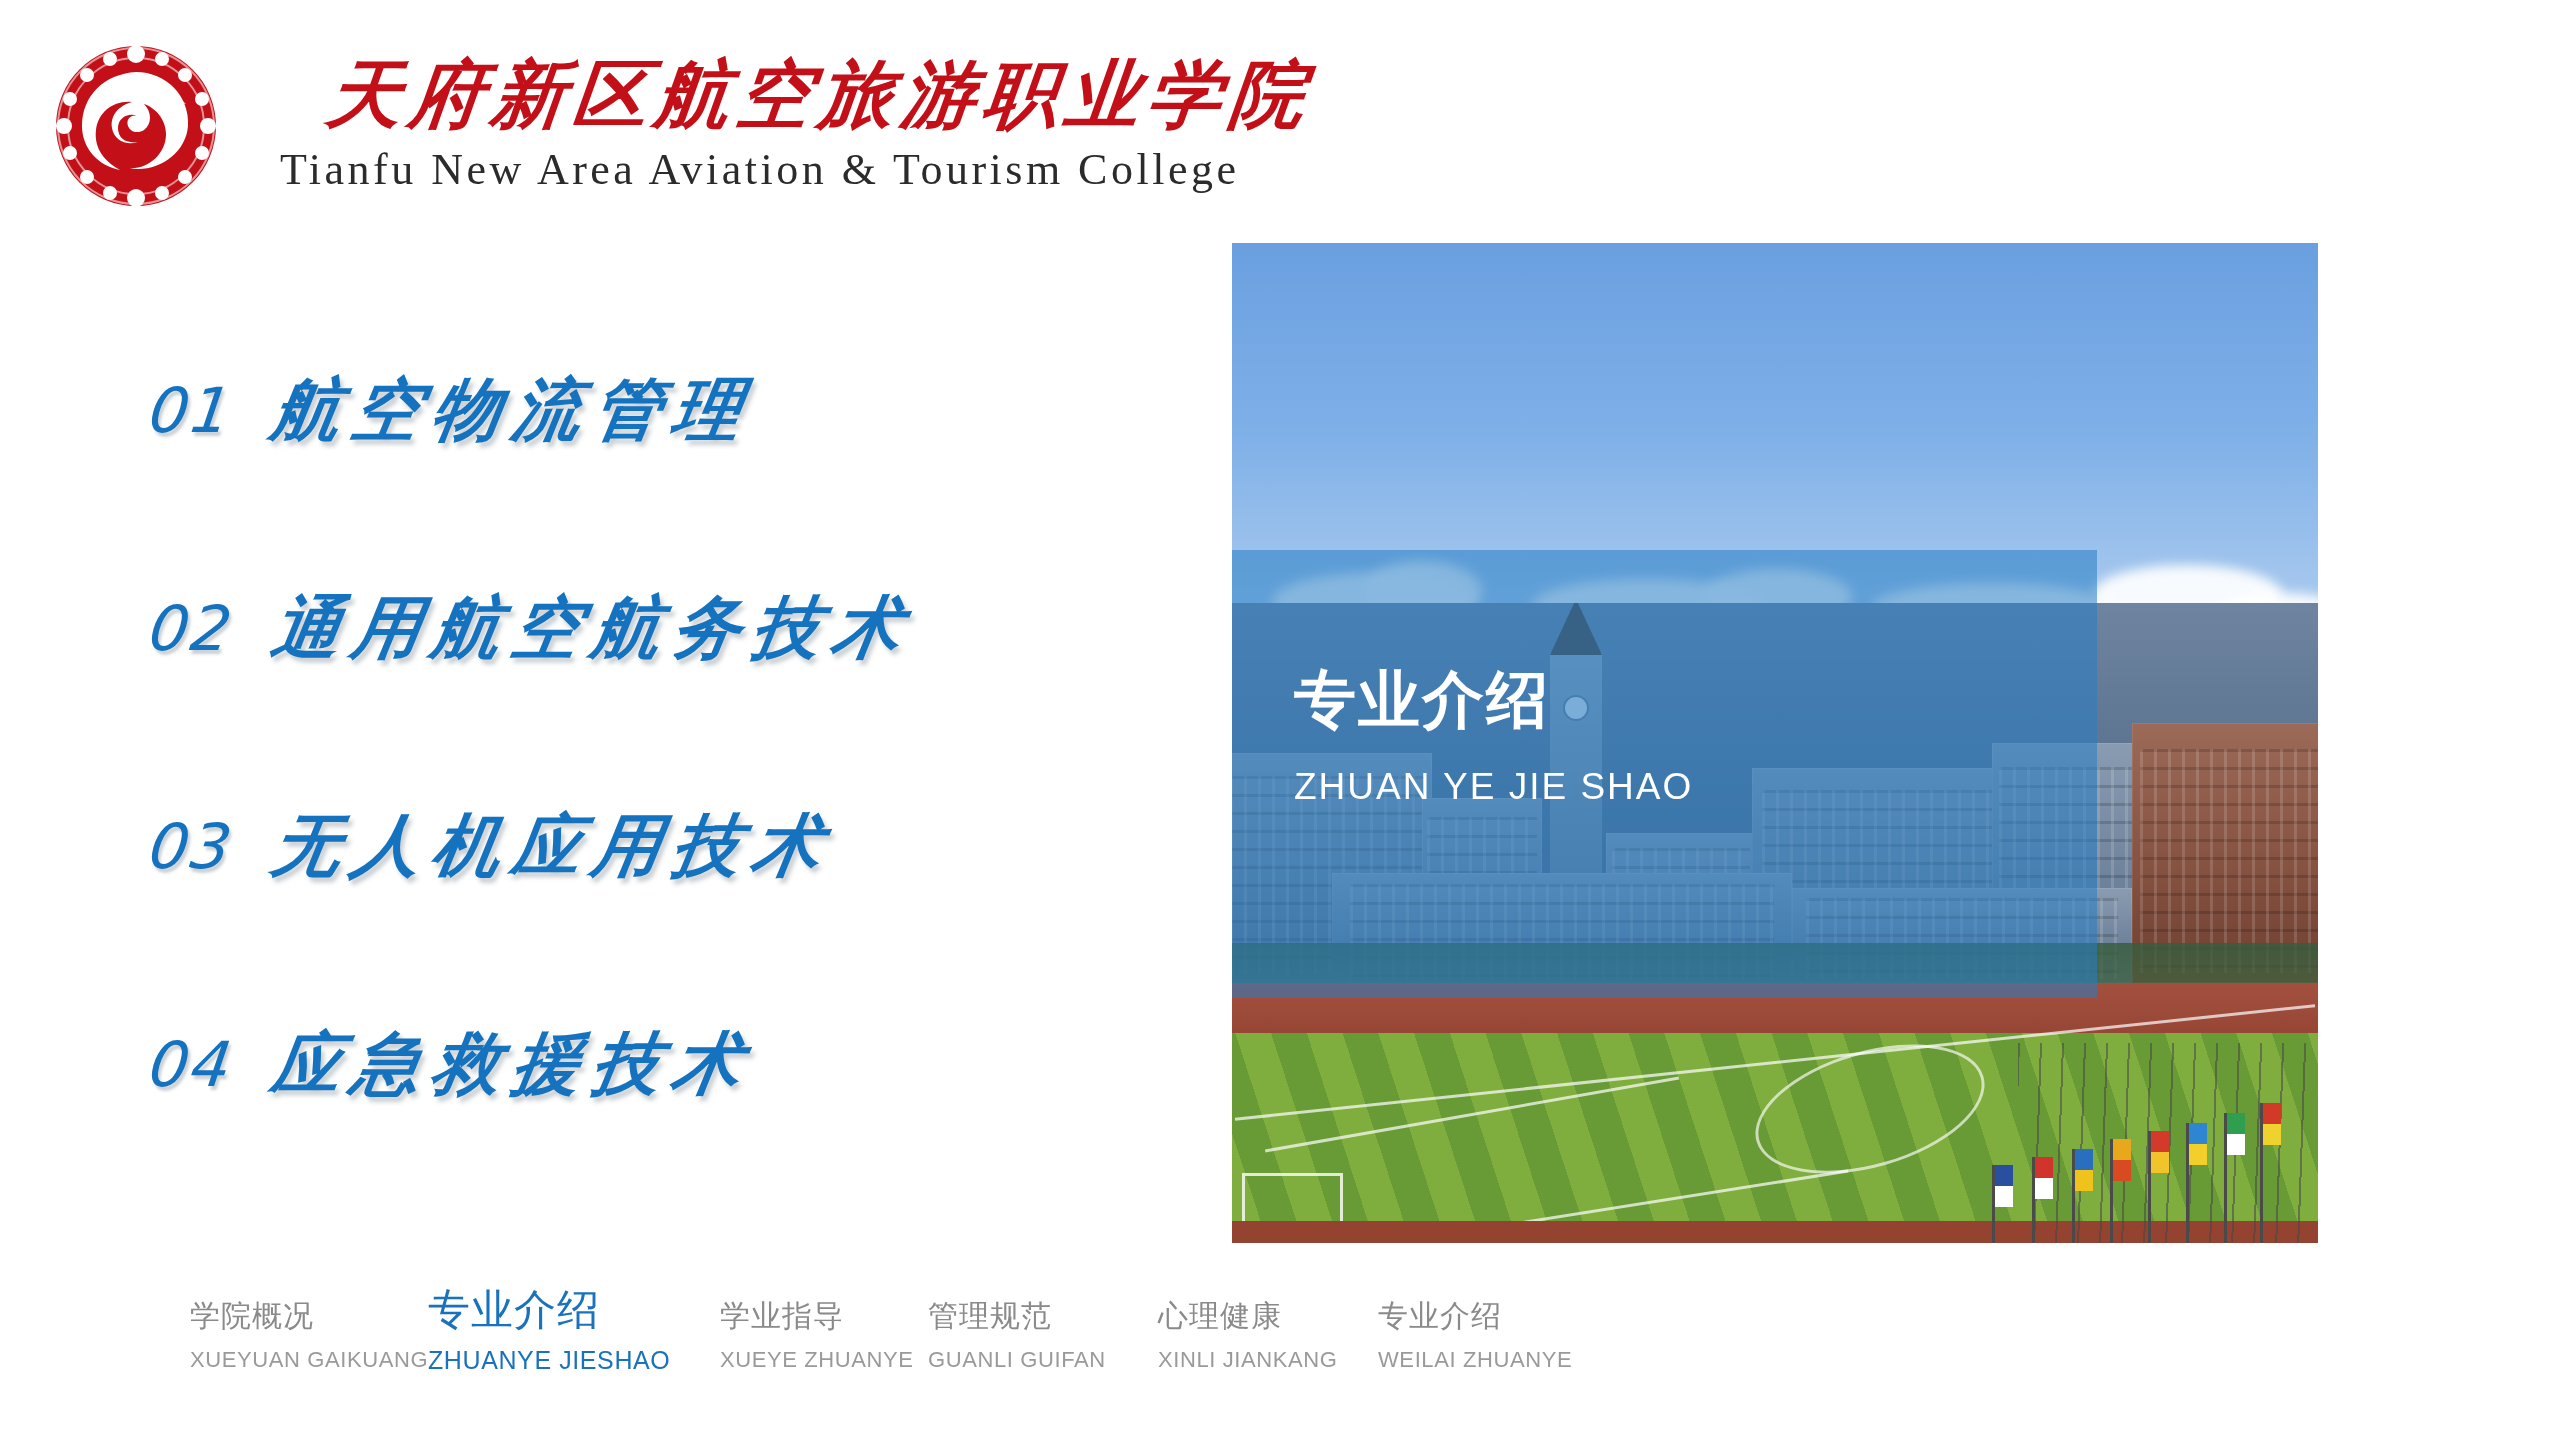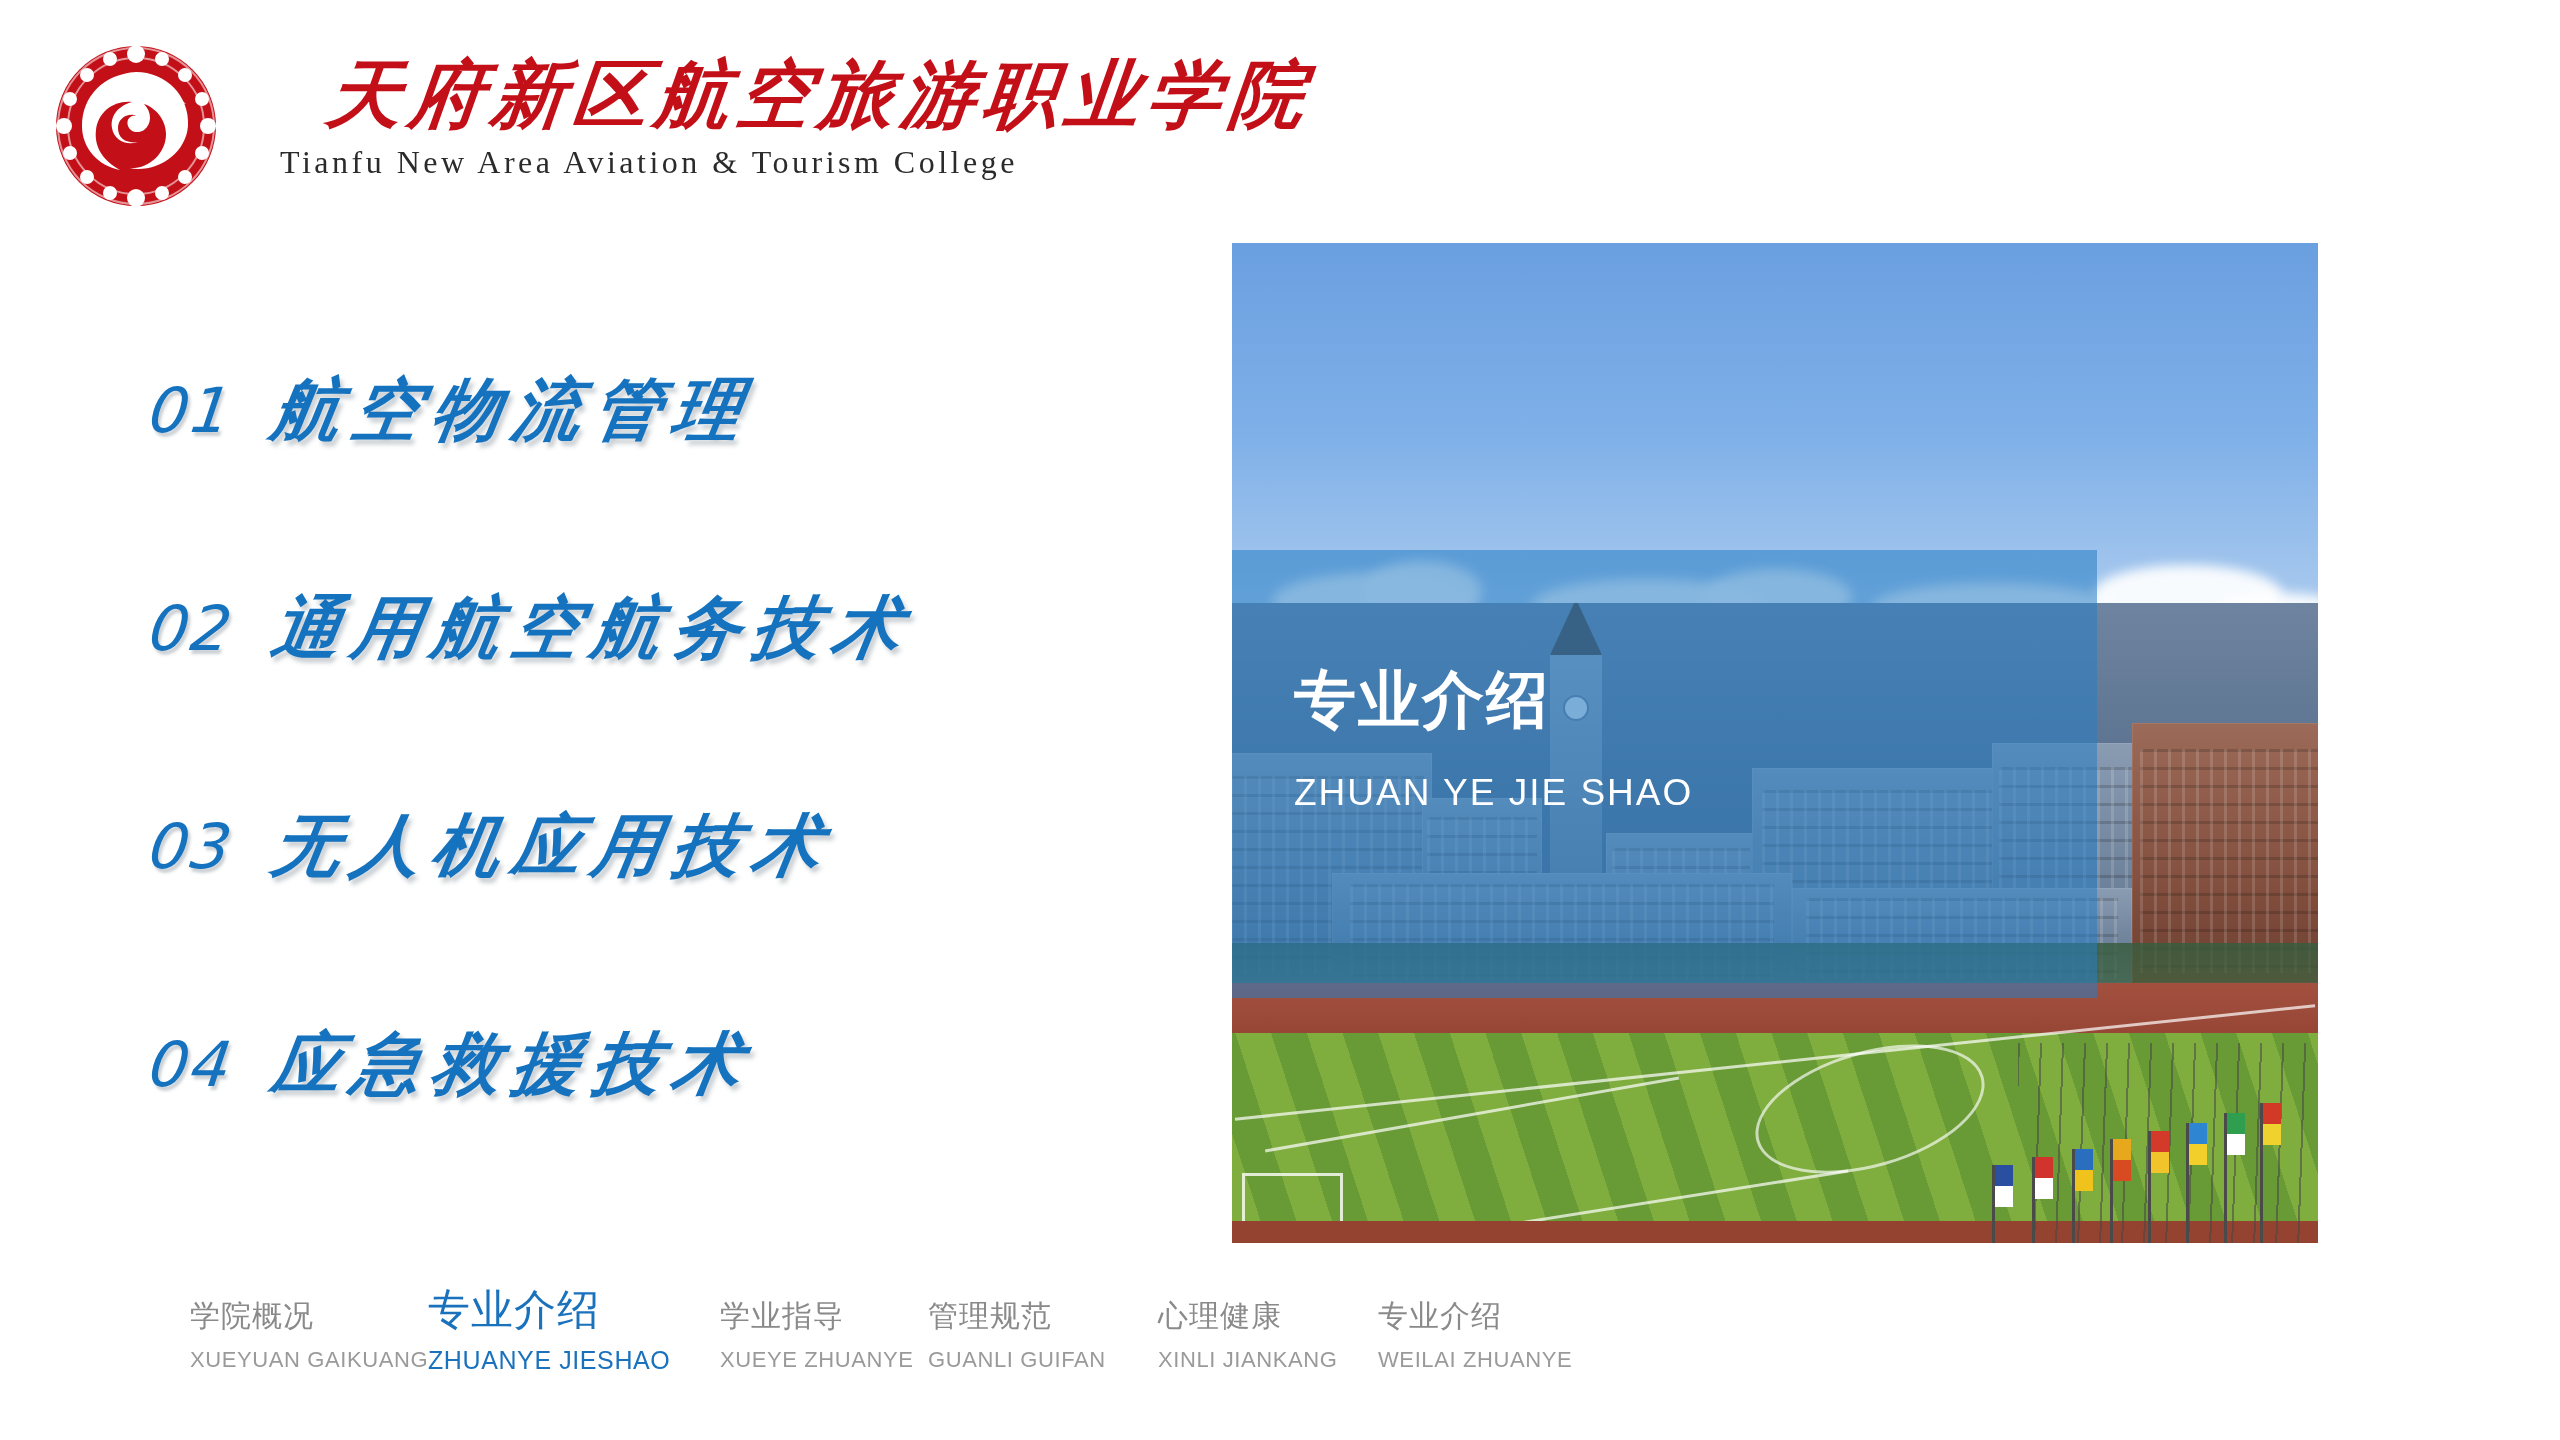--- a/index.html
+++ b/index.html
@@ -49,21 +49,21 @@
     white-space: nowrap;
     font-style: italic;
     transform: skewX(-6deg);
     line-height: 100px;
   }
   .logo-en {
     position: absolute;
     left: 0px;
     top: 100px;
     font-family: "Liberation Serif", "DejaVu Serif", serif;
-    font-size: 32px;
+    font-size: 44px;
     font-weight: 400;
     color: #2b2b2b;
     letter-spacing: 3.5px;
     white-space: nowrap;
   }
 
   
   #major-list {
     position: absolute;
     left: 150px;
@@ -253,21 +253,21 @@
     font-family: "DejaVu Sans", sans-serif;
     font-size: 62px;
     font-weight: 700;
     color: #ffffff;
     letter-spacing: 2px;
     white-space: nowrap;
   }
   #overlay-subtitle {
     position: absolute;
     left: 62px;
-    top: 222px;
+    top: 216px;
     font-family: "Liberation Sans", sans-serif;
     font-size: 37px;
     font-weight: 300;
     color: #ffffff;
     letter-spacing: 2px;
     white-space: nowrap;
   }
 
   
   #bottom-nav {

